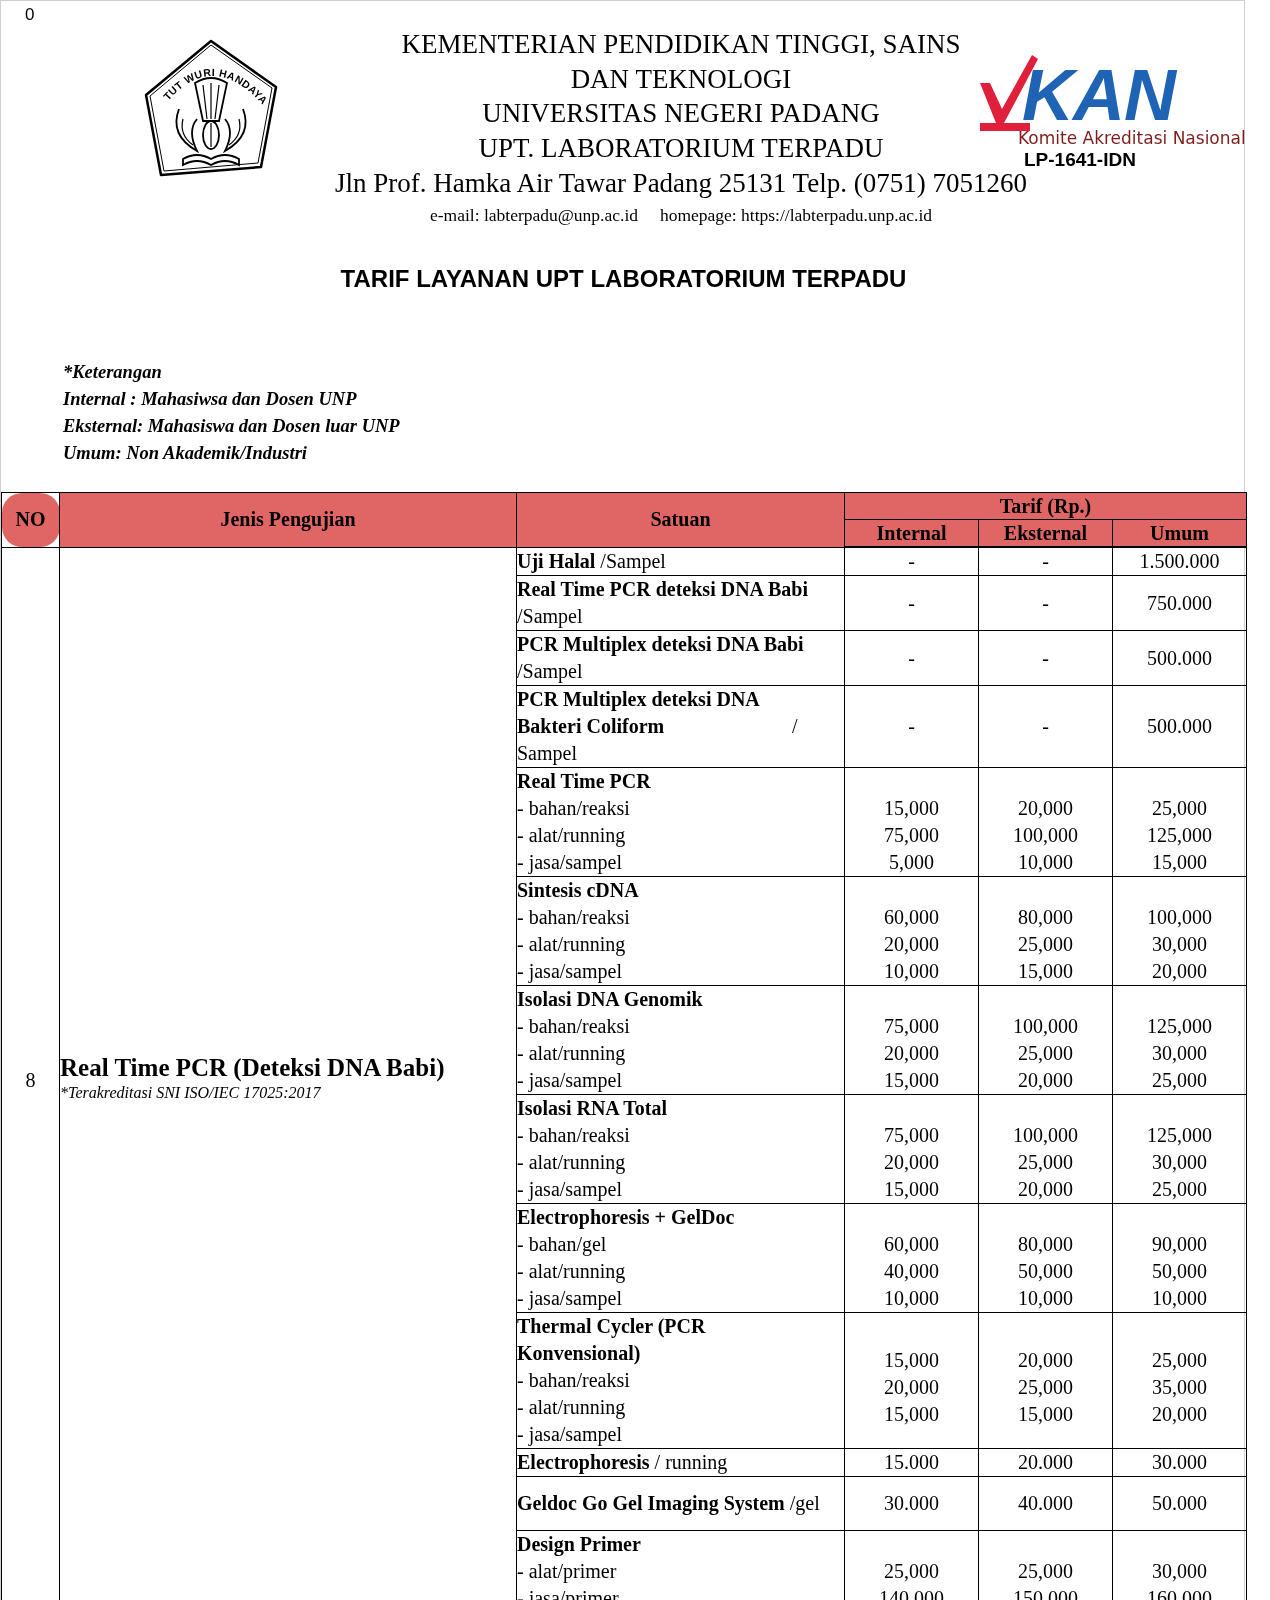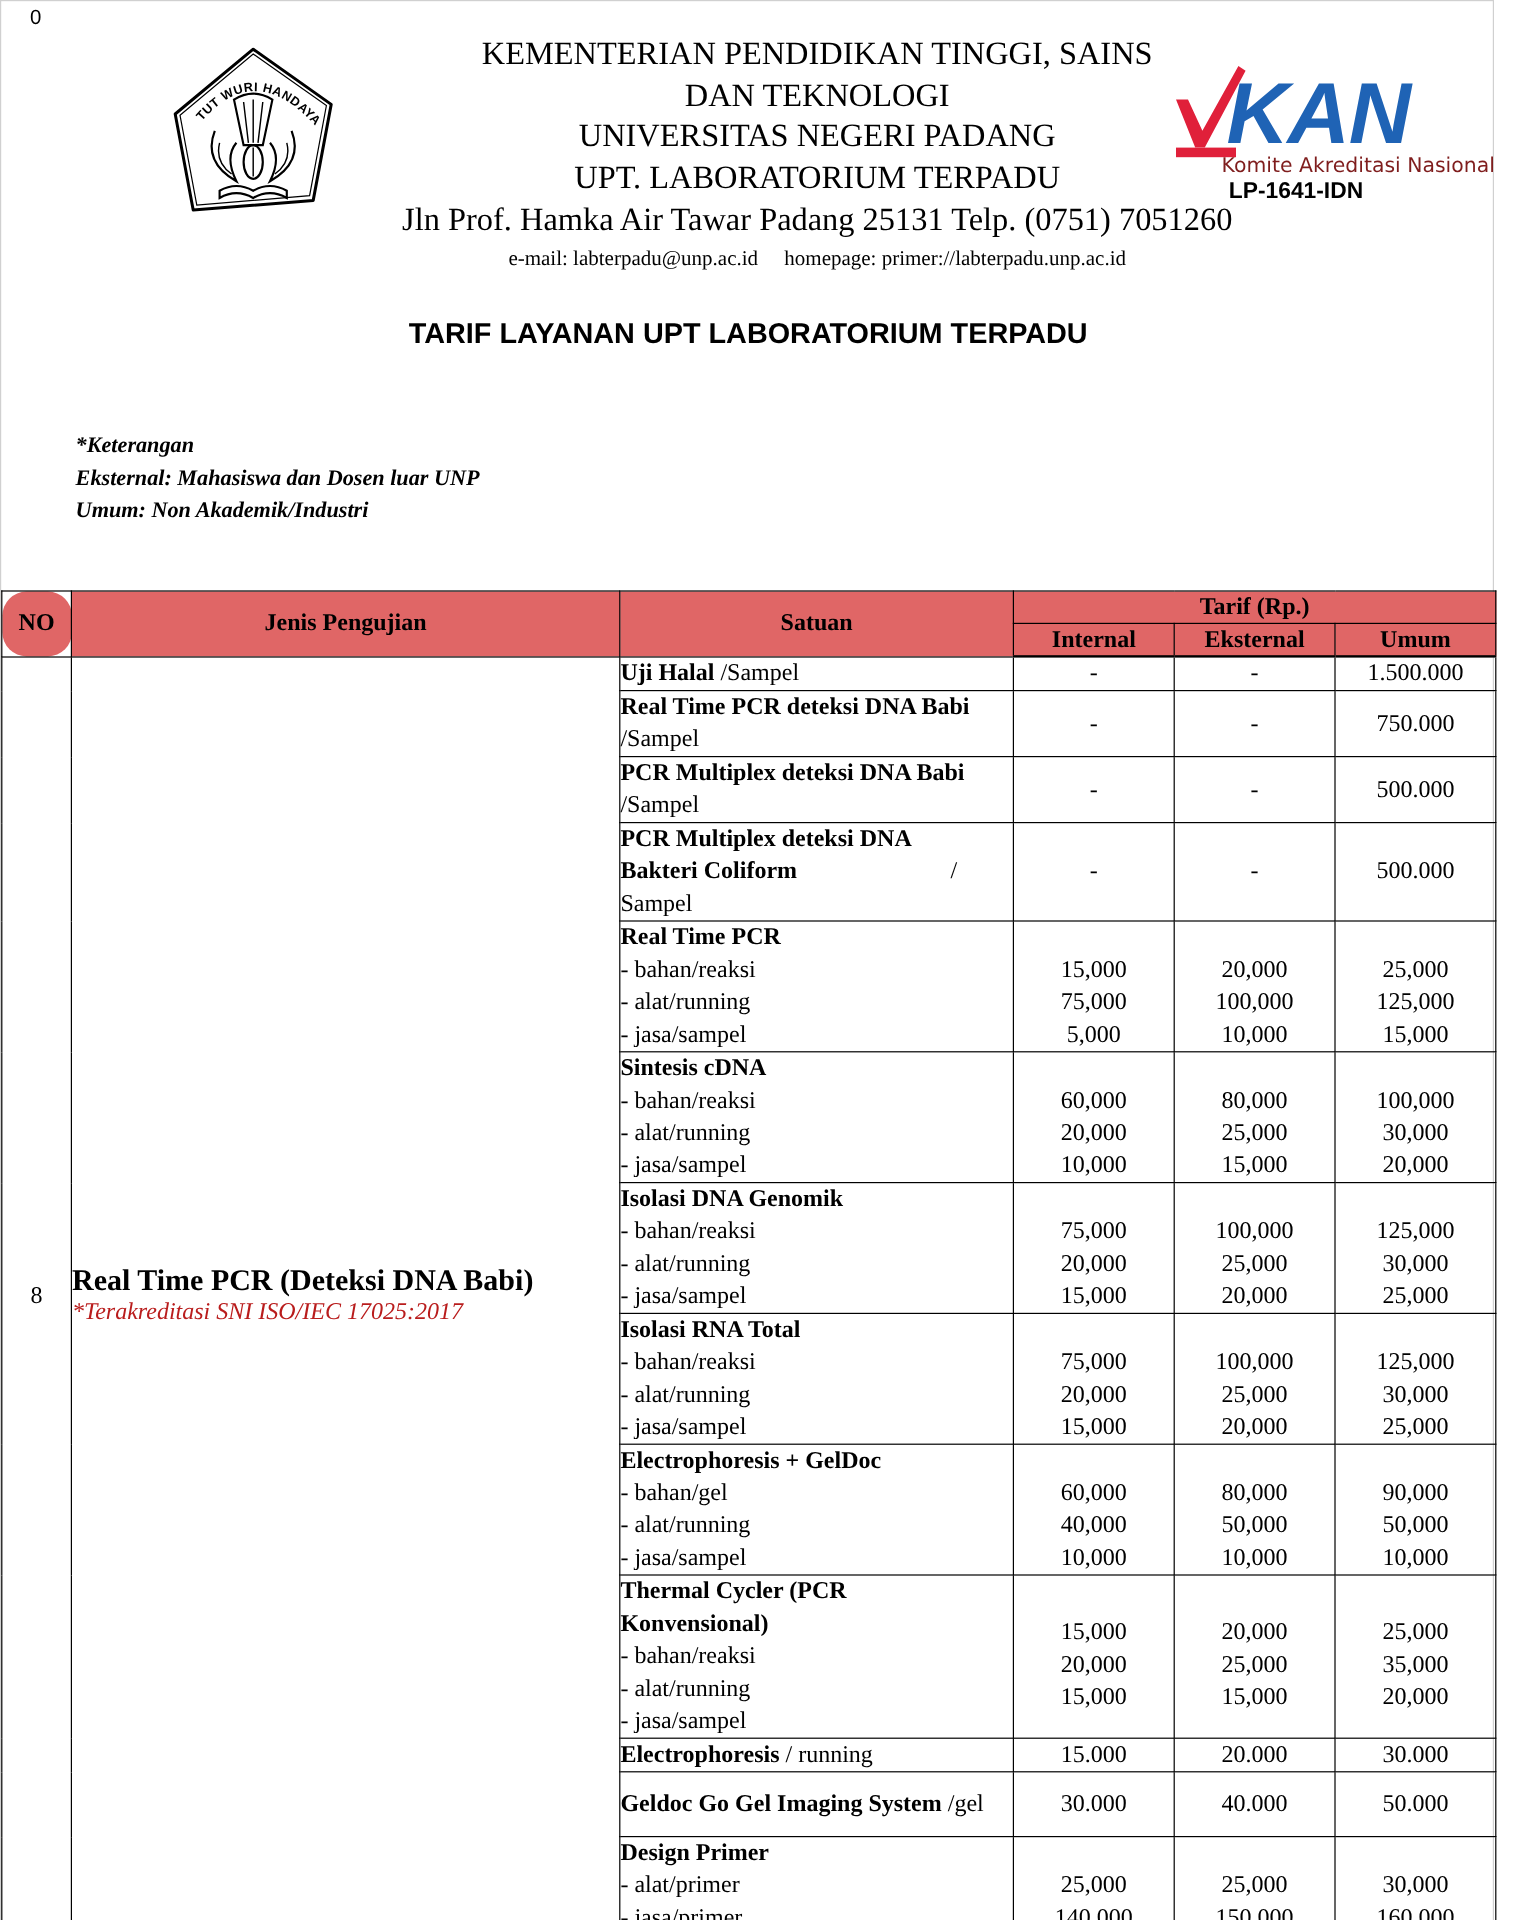--- a/index.html
+++ b/index.html
@@ -21,21 +21,21 @@
   table.tarif { position:absolute; left:0; top:491px; width:1245px; border-collapse:collapse; table-layout:fixed; }
   table.tarif th, table.tarif td { border:1px solid #000; padding:0; }
   table.tarif thead th { background:#e06666; font-weight:bold; font-size:20px; text-align:center; }
   th.h-no { height:52px;border-radius:20px; }
   th.h-tarif { height:26px; border-bottom:1px solid #000; }
   th.h-sub { height:26px; }
   table.tarif thead tr:last-child th { border-bottom:2px solid #000; }
   td.no-cell { text-align:center; vertical-align:middle; font-size:20px; }
   td.jenis-cell { vertical-align:middle; padding-left:4px; }
   .jenis-main { font-weight:bold; font-size:25px; line-height:26px; white-space:nowrap; }
-  .jenis-acc { color:#b91c1c; font-style:italic; font-size:20px; line-height:24px; white-space:nowrap; }
+  .jenis-acc { color:#000000; font-style:italic; font-size:16px; line-height:24px; white-space:nowrap; }
   td.sat { font-size:20px; line-height:27px; padding-left:3px; vertical-align:middle; }
   td.sat .b { font-weight:bold; }
   td.num { text-align:center; font-size:20px; line-height:27px; vertical-align:middle; }
   td.num.bottom { vertical-align:bottom; }
   .sub-line { white-space:nowrap; }
 </style>
 </head>
 <body>
 
 <div class="page">
@@ -57,37 +57,38 @@
       <path d="M40 120 Q54 112 68 120 Q82 112 96 120 L96 126 Q82 118 68 126 Q54 118 40 126 Z" fill="none" stroke="#000" stroke-width="1.8"></path>
     </svg>
   </div>
 
   <div class="kop">
     <div class="line">KEMENTERIAN PENDIDIKAN TINGGI, SAINS</div>
     <div class="line">DAN TEKNOLOGI</div>
     <div class="line">UNIVERSITAS NEGERI PADANG</div>
     <div class="line">UPT. LABORATORIUM TERPADU</div>
     <div class="addr">Jln Prof. Hamka Air Tawar Padang 25131 Telp. (0751) 7051260</div>
-    <div class="contact" style="white-space:pre;">e-mail: labterpadu@unp.ac.id     homepage: primer://labterpadu.unp.ac.id</div>
+    <div class="contact" style="white-space:pre;">e-mail: labterpadu@unp.ac.id     homepage: https://labterpadu.unp.ac.id</div>
   </div>
 
   <div class="kan">
     <svg class="check" viewBox="0 0 70 80">
       <polygon points="4,30 14,30 26,56 56,2 62,6 28,70 20,70" fill="#e0203a"></polygon>
       <rect x="4" y="70" width="50" height="8" fill="#e0203a"></rect>
     </svg>
     <div class="kan-text">KAN</div>
     <div class="kan-sub">Komite Akreditasi Nasional</div>
     <div class="kan-lp">LP-1641-IDN</div>
   </div>
 
   <div class="doc-title">TARIF LAYANAN UPT LABORATORIUM TERPADU</div>
 
   <div class="notes">
     <div>*Keterangan</div>
+    <div>Internal : Mahasiwsa dan Dosen UNP</div>
     <div>Eksternal: Mahasiswa dan Dosen luar UNP</div>
     <div>Umum: Non Akademik/Industri</div>
   </div>
 
   <table class="tarif">
     <colgroup>
       <col style="width:58px">
         <col style="width:457px">
         <col style="width:328px">
         <col style="width:134px">

